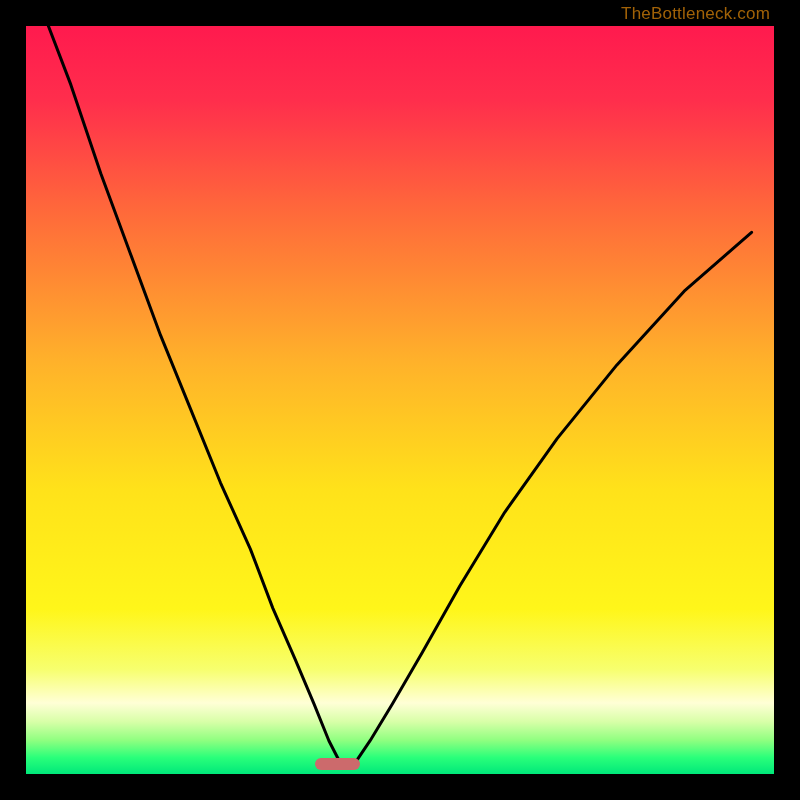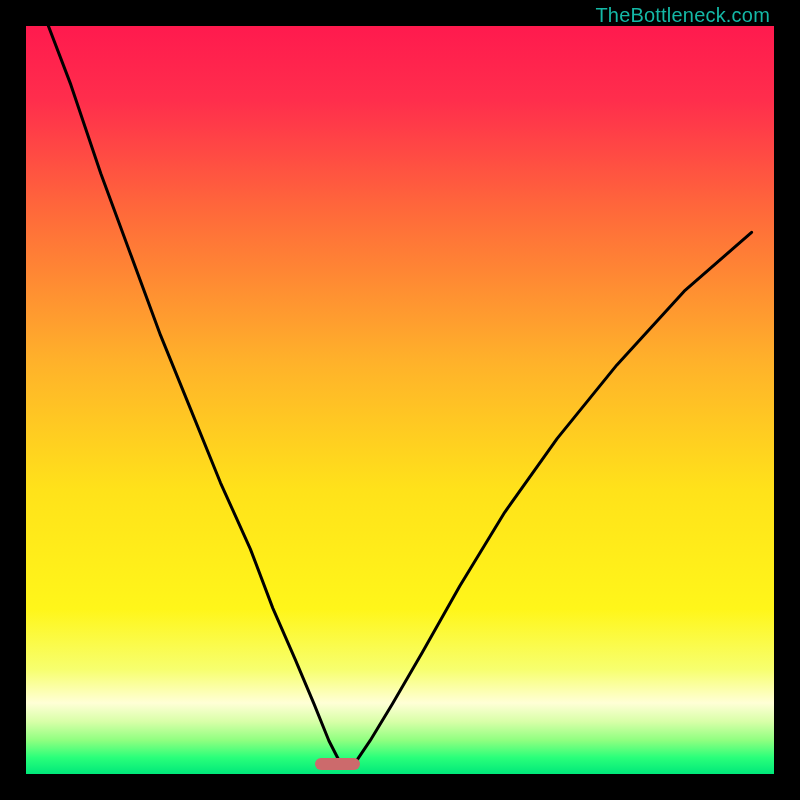--- a/index.html
+++ b/index.html
@@ -20,22 +20,22 @@
     overflow: hidden;
   }
   .gradient {
     position: absolute;
     left: 0; top: 0; right: 0; bottom: 0;
   }
   .watermark {
     position: absolute;
     top: 4px;
     right: 30px;
-    color: #14b8a6;
-    font-size: 20px;
+    color: #a16207;
+    font-size: 17px;
     letter-spacing: 0.2px;
     font-weight: 500;
   }
   svg.curve {
     position: absolute;
     left: 0; top: 0;
   }
   .marker {
     position: absolute;
     background: #cc6a6c;

